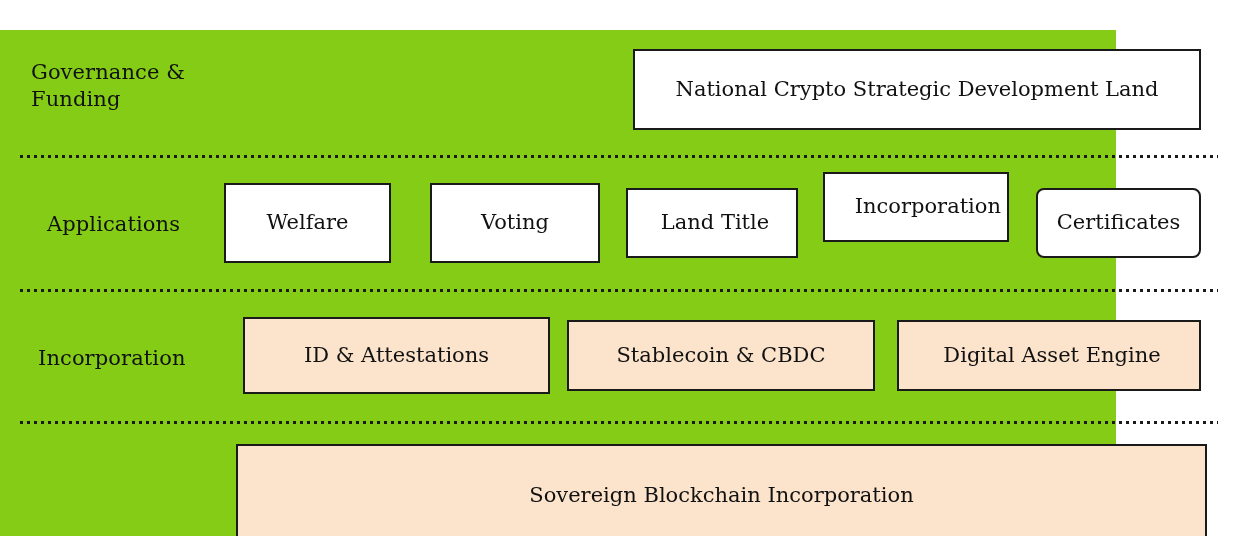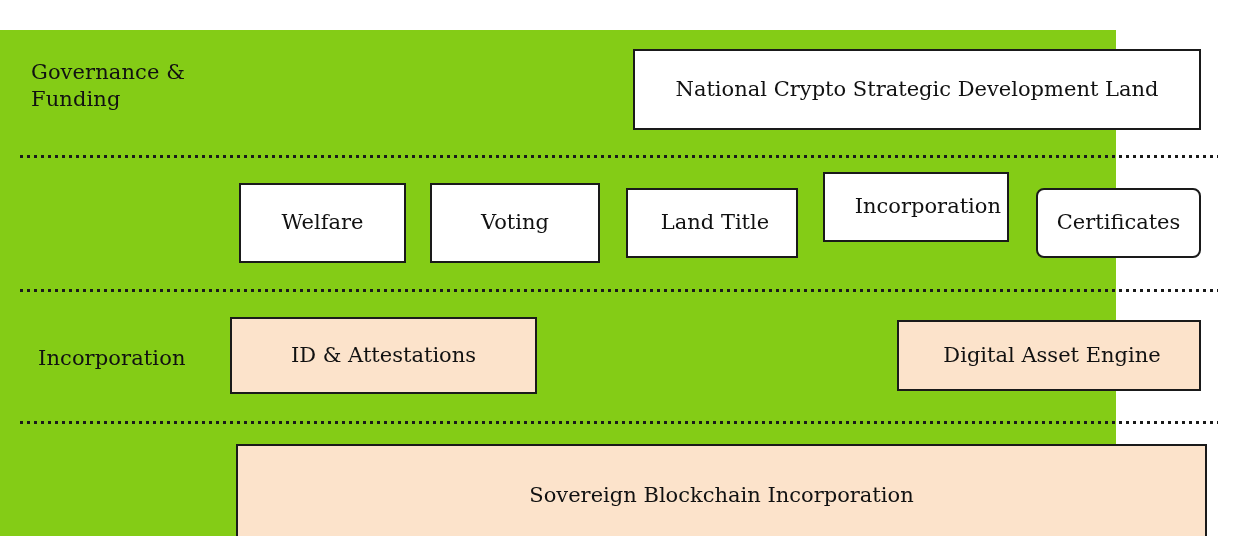--- a/index.html
+++ b/index.html
@@ -81,22 +81,23 @@
   <div class="tier-label" style="left:31px; top:29px; width:200px;">Governance &amp;
 Funding</div>
 
 
   <div class="node" style="left:633px; top:19px; width:568px; height:81px;">
     <span class="node-label">National Crypto Strategic Development Land</span>
   </div>
 
   <div class="separator" style="left:20px; top:125px; width:1198px;"></div>
 
+  <div class="tier-label" style="left:47px; top:181px; width:200px;">Applications</div>
 
-  <div class="node" style="left:239px; top:153px; width:167px; height:80px;">
+  <div class="node" style="left:224px; top:153px; width:167px; height:80px;">
     <span class="node-label">Welfare</span>
   </div>
 
   <div class="node" style="left:430px; top:153px; width:170px; height:80px;">
     <span class="node-label">Voting</span>
   </div>
 
   <div class="node" style="left:626px; top:158px; width:172px; height:70px;padding-left:12px;">
     <span class="node-label">Land Title</span>
   </div>
@@ -106,24 +107,27 @@
   </div>
 
   <div class="node" style="left:1036px; top:158px; width:165px; height:70px;border-radius:8px;">
     <span class="node-label">Certificates</span>
   </div>
 
   <div class="separator" style="left:20px; top:259px; width:1198px;"></div>
 
   <div class="tier-label" style="left:38px; top:315px; width:210px;">Incorporation</div>
 
-  <div class="node fill-peach" style="left:230px; top:287px; width:307px; height:77px;">
+  <div class="node fill-peach" style="left:243px; top:287px; width:307px; height:77px;">
     <span class="node-label">ID &amp; Attestations</span>
   </div>
 
+  <div class="node fill-peach" style="left:567px; top:290px; width:308px; height:71px;">
+    <span class="node-label">Stablecoin &amp; CBDC</span>
+  </div>
 
   <div class="node fill-peach" style="left:897px; top:290px; width:304px; height:71px;padding-left:12px;">
     <span class="node-label">Digital Asset Engine</span>
   </div>
 
   <div class="separator" style="left:20px; top:391px; width:1198px;"></div>
 
   <div class="node fill-peach" style="left:236px; top:414px; width:971px; height:103px;">
     <span class="node-label">Sovereign Blockchain Incorporation</span>
   </div>

